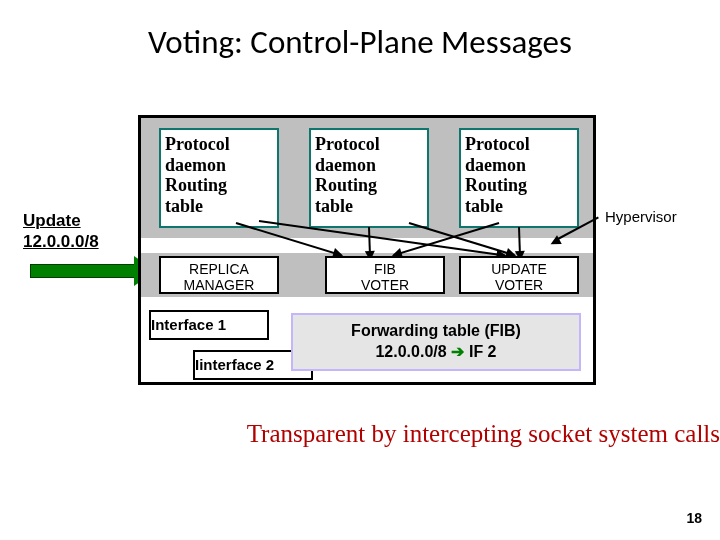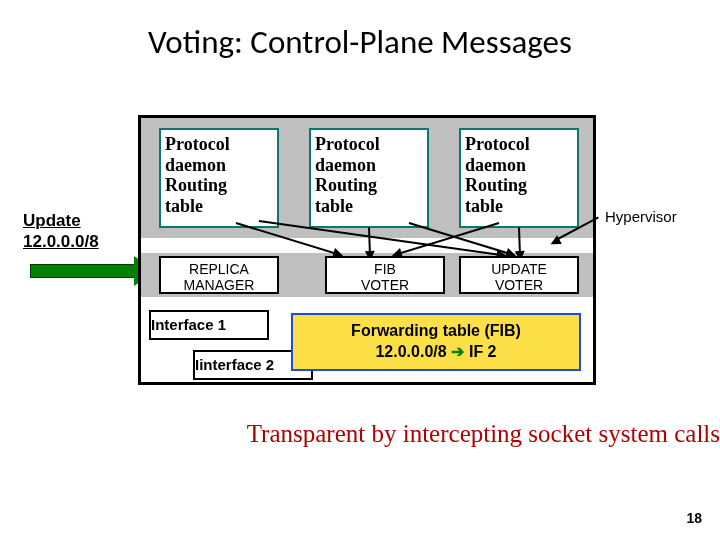--- a/index.html
+++ b/index.html
@@ -86,22 +86,22 @@
     line-height: 26px;
   }
   .ifbox.i1 { top: 192px; }
   .ifbox.i2 { top: 232px; margin-left: 44px; }
   .fib {
     position: absolute;
     left: 150px;
     top: 195px;
     width: 290px;
     height: 58px;
-    background: #fde047;
-    border: 2px solid #1d4ed8;
+    background: #e5e5e5;
+    border: 2px solid #c4b5fd;
     font-family: Arial, sans-serif;
     font-size: 16px;
     font-weight: bold;
     text-align: center;
     padding-top: 6px;
     line-height: 1.3;
   }
   .fib .green { color: #008000; }
   .update {
     position: absolute;

